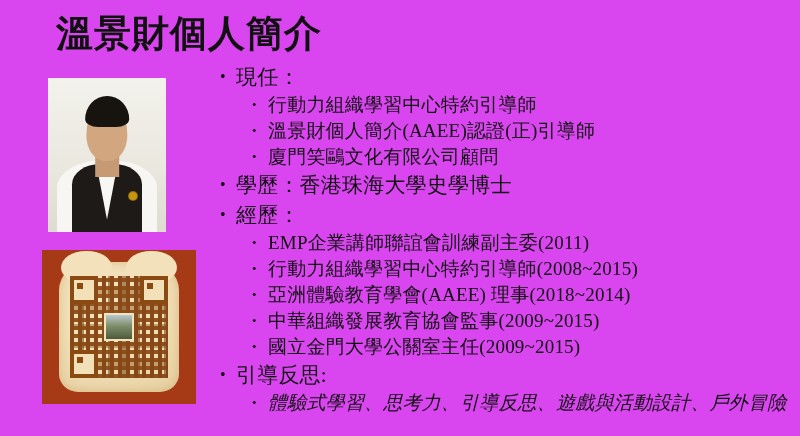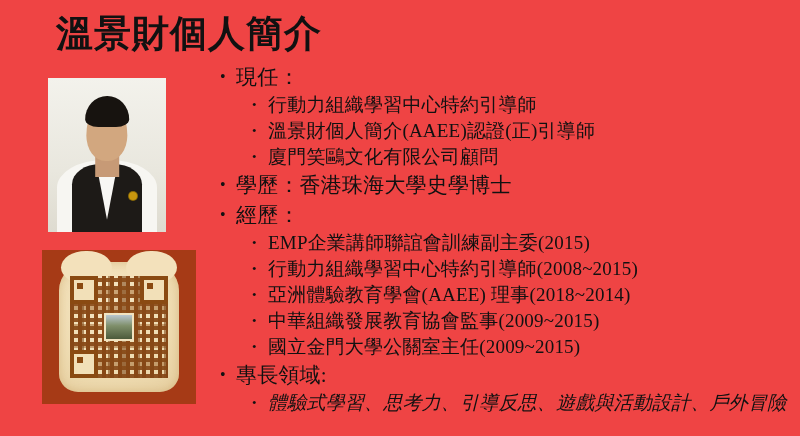--- a/index.html
+++ b/index.html
@@ -4,21 +4,21 @@
 <style>
   html, body {
     margin: 0;
     padding: 0;
     background: #ffffff;
   }
   #slide {
     position: relative;
     width: 800px;
     height: 436px;
-    background: #ef4444;
+    background: #d946ef;
     overflow: hidden;
     font-family: "Liberation Serif", "DejaVu Serif", serif;
   }
 
   
   #slide-title {
     position: absolute;
     left: 56px;
     top: 11px;
     font-family: "Liberation Sans", "DejaVu Sans", sans-serif;
@@ -285,21 +285,21 @@
       <span class="btext">學歷：香港珠海大學史學博士</span>
     </div>
 
     <div class="lvl1">
       <span class="bullet">•</span>
       <span class="btext">經歷：</span>
     </div>
 
     <div class="lvl2">
       <span class="bullet">•</span>
-      <span class="btext">EMP企業講師聯誼會訓練副主委(2015)</span>
+      <span class="btext">EMP企業講師聯誼會訓練副主委(2011)</span>
     </div>
 
     <div class="lvl2">
       <span class="bullet">•</span>
       <span class="btext">行動力組織學習中心特約引導師(2008~2015)</span>
     </div>
 
     <div class="lvl2">
       <span class="bullet">•</span>
       <span class="btext">亞洲體驗教育學會(AAEE) 理事(2018~2014)</span>
@@ -310,21 +310,21 @@
       <span class="btext">中華組織發展教育協會監事(2009~2015)</span>
     </div>
 
     <div class="lvl2">
       <span class="bullet">•</span>
       <span class="btext">國立金門大學公關室主任(2009~2015)</span>
     </div>
 
     <div class="lvl1">
       <span class="bullet">•</span>
-      <span class="btext">專長領域:</span>
+      <span class="btext">引導反思:</span>
     </div>
 
     <div class="lvl2 wrap">
       <span class="bullet">•</span>
       <span class="btext">體驗式學習、思考力、引導反思、遊戲與活動設計、戶外冒險</span>
     </div>
 
   </div>
 </div>
 

